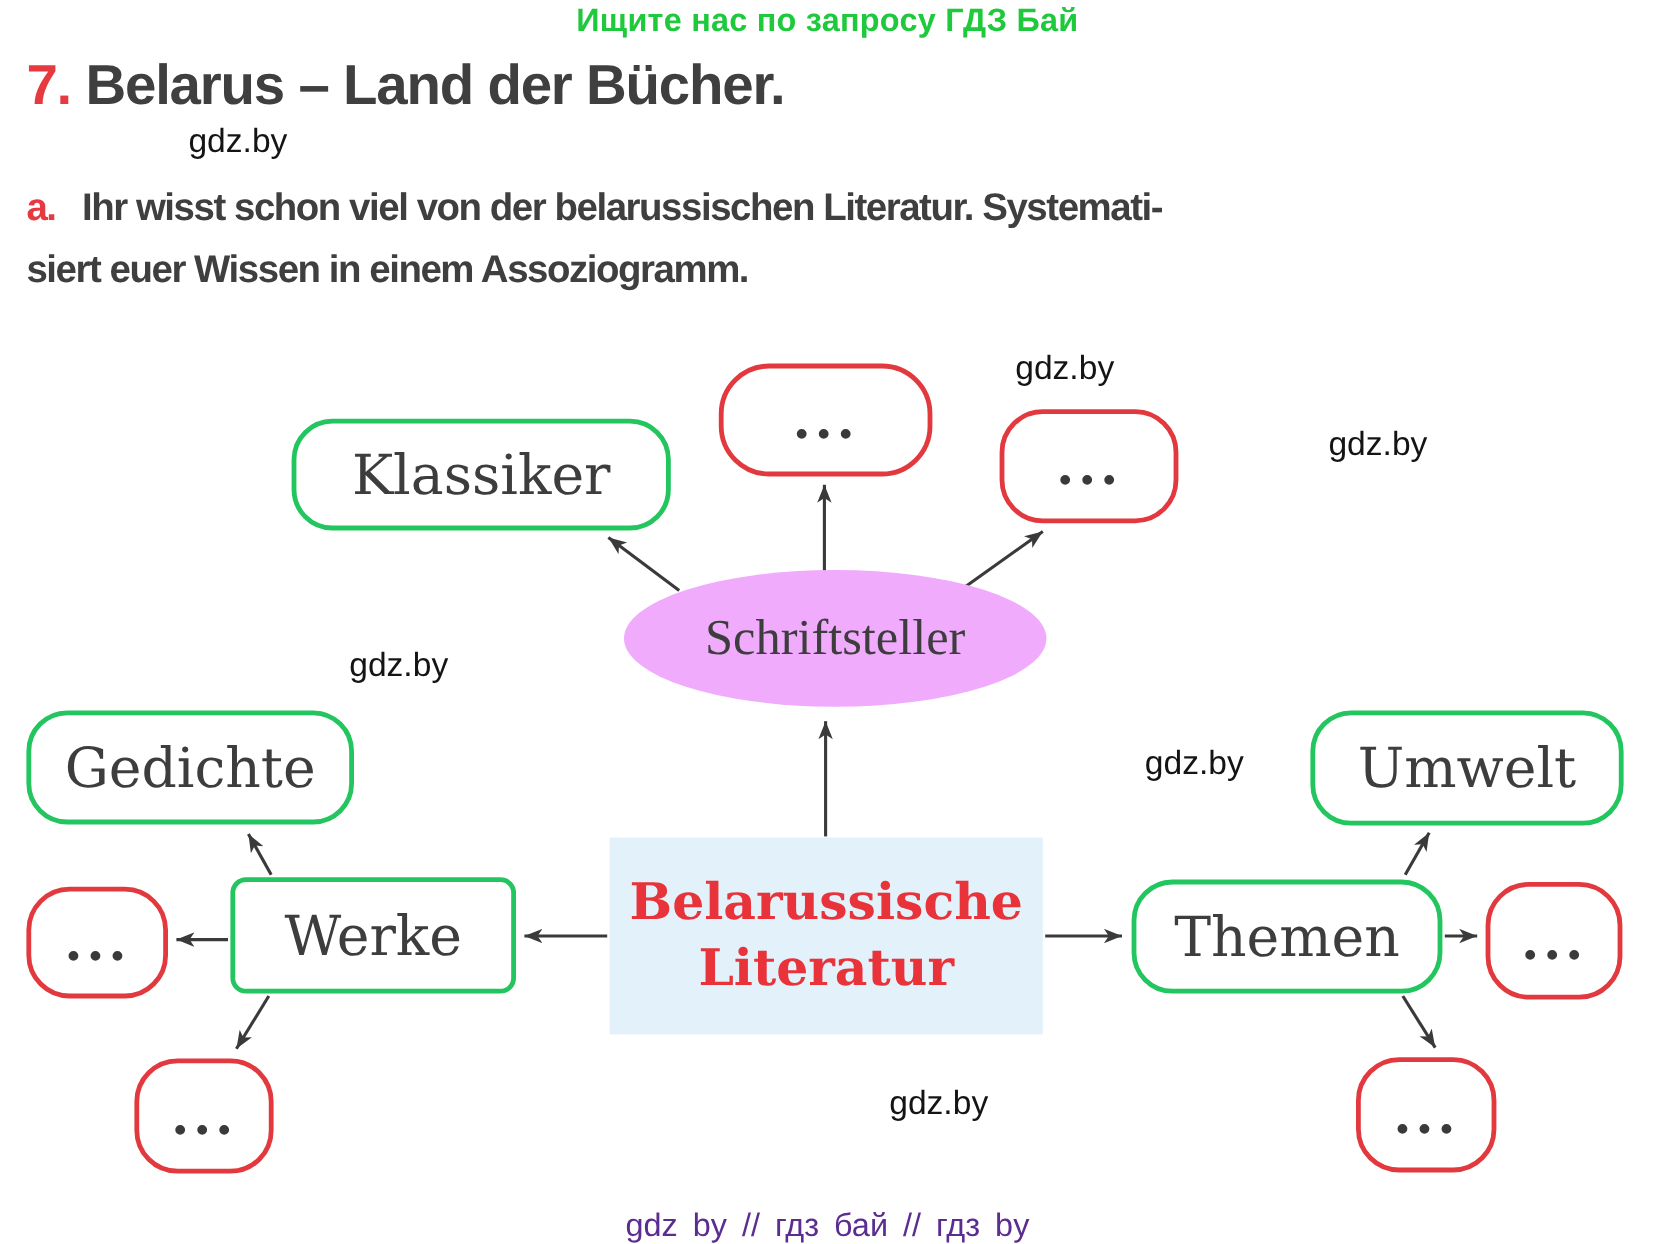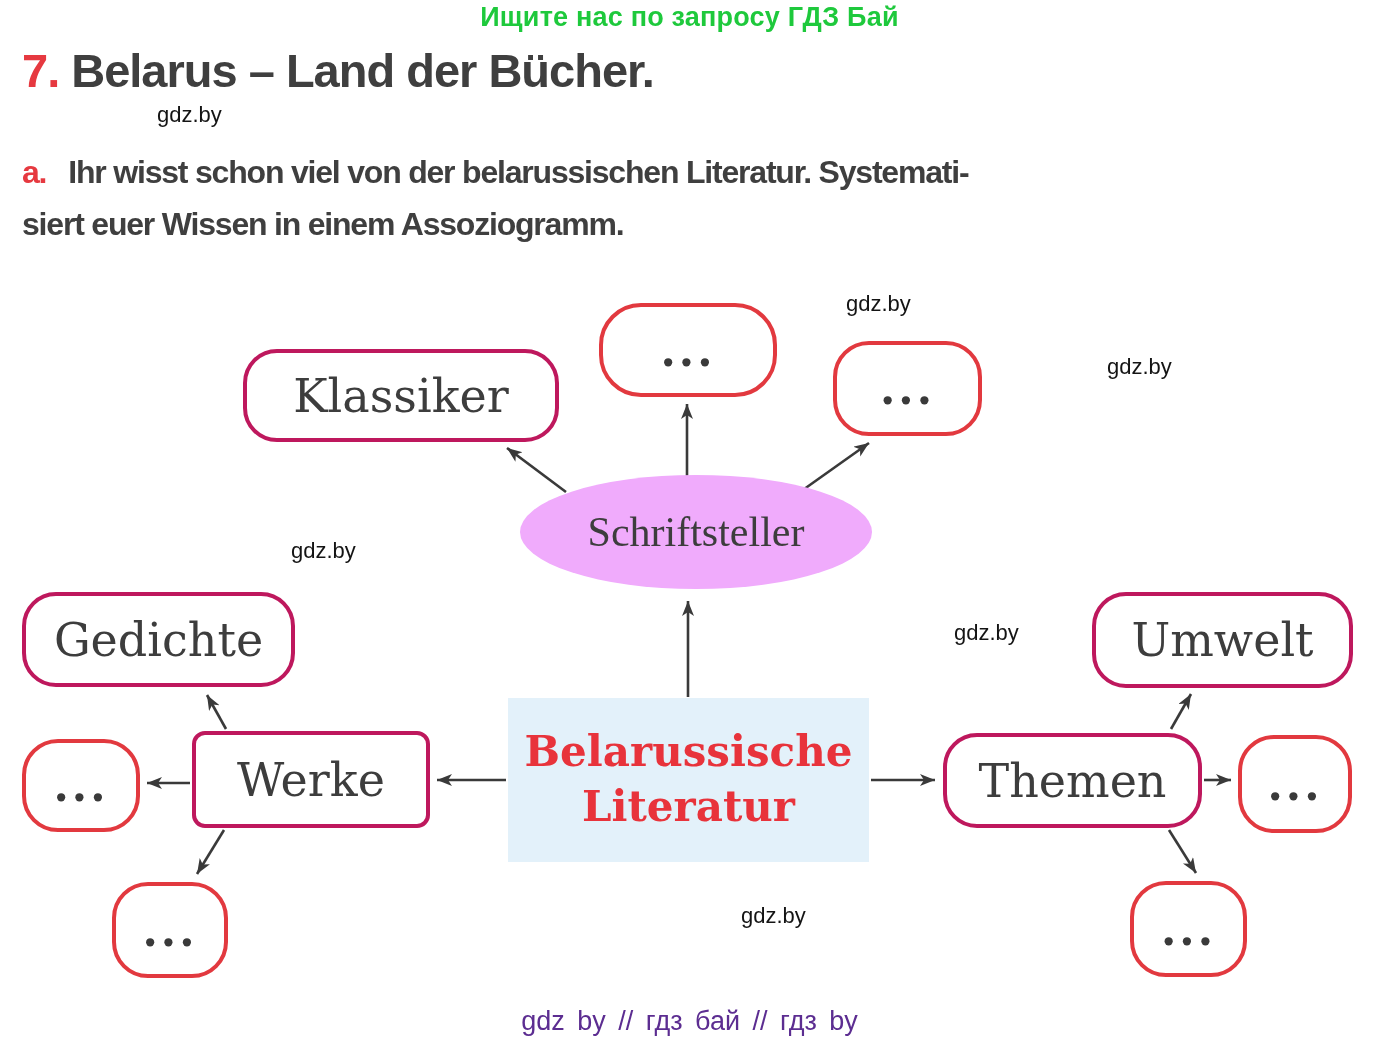--- a/index.html
+++ b/index.html
@@ -6,29 +6,29 @@
   .page{position:relative;width:1379px;height:1037px;background:#ffffff;overflow:hidden;
         font-family:"Liberation Sans", sans-serif;}
 
   
   .promo{position:absolute;top:2px;left:0;width:100%;text-align:center;
          font-size:27px;color:#1ec93c;letter-spacing:0.2px;font-weight:bold;}
   .task-line{position:absolute;top:47px;left:22px;white-space:nowrap;
              font-weight:bold;font-size:47px;letter-spacing:-1px;color:#3f3f3f;line-height:1;}
   .red-marker{color:#e63940;}
   .title-text{margin-left:12px;}
-  .gdz{position:absolute;font-size:22px;color:#141414;white-space:nowrap;line-height:1;}
+  .gdz{position:absolute;font-size:28px;color:#141414;white-space:nowrap;line-height:1;}
   .instruction{position:absolute;top:146px;left:22px;font-weight:bold;font-size:32px;
                letter-spacing:-1.2px;color:#3f3f3f;line-height:52px;white-space:nowrap;}
   .instr-text{margin-left:22px;}
 
   
   .node{position:absolute;box-sizing:border-box;display:flex;align-items:center;justify-content:center;
         background:#ffffff;font-family:"DejaVu Serif", serif;color:#3d3d3d;font-size:46px;}
-  .blue{border:4px solid #be185d;border-radius:34px;}
+  .blue{border:4px solid #22c55e;border-radius:34px;}
   .redbox{border:4px solid #e2393f;border-radius:36px;}
   .dots{font-weight:bold;font-size:44px;letter-spacing:3px;color:#3a3a3a;}
   .hub{background:#f0abfc;border:none;border-radius:50%;font-size:42px;font-family:Liberation Serif, serif;}
   .center-box{background:#e3f1fa;flex-direction:column;font-weight:bold;font-size:42px;
               color:#e8333b;line-height:1.3;text-align:center;}
 
   .n-klassiker{left:243px;top:349px;width:316px;height:93px;}
   .n-dots-top1{left:599px;top:303px;width:178px;height:94px;border-radius:42px;}
   .n-dots-top2{left:833px;top:341px;width:149px;height:95px;}
   .n-hub{left:520px;top:475px;width:352px;height:114px;}

